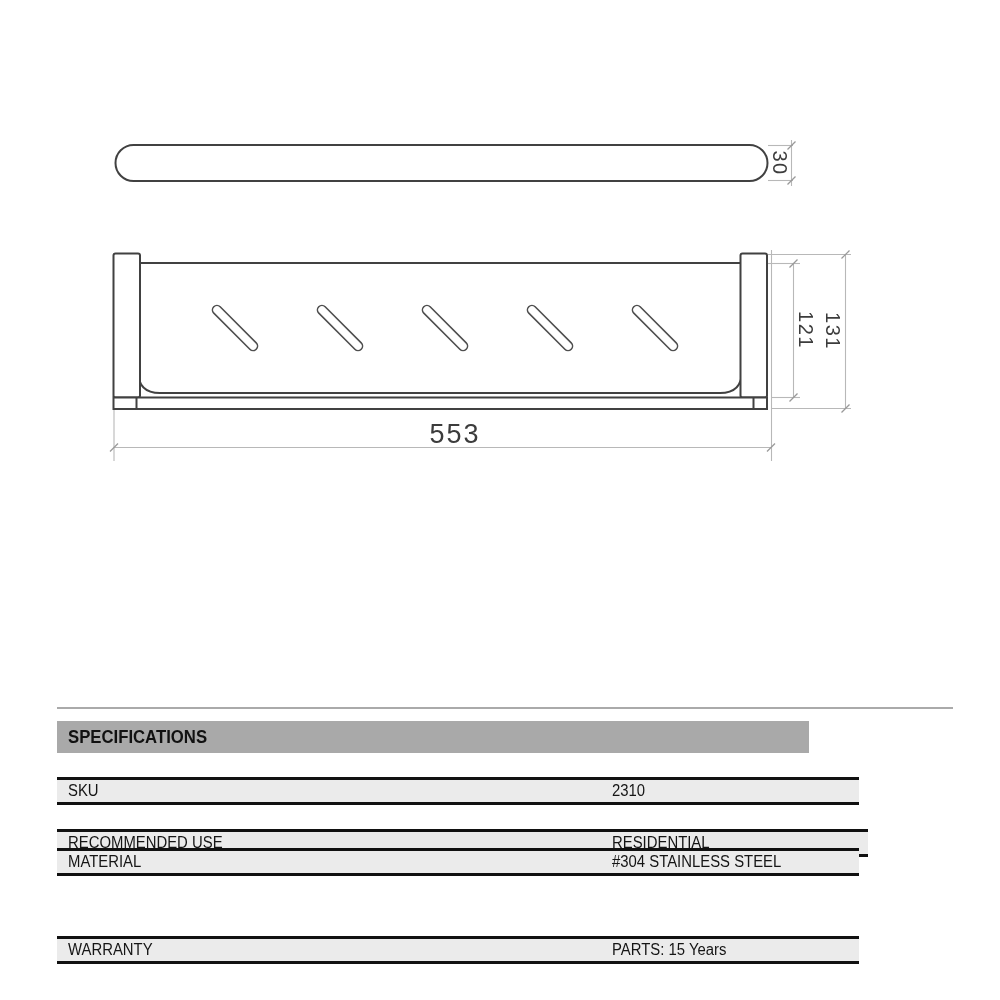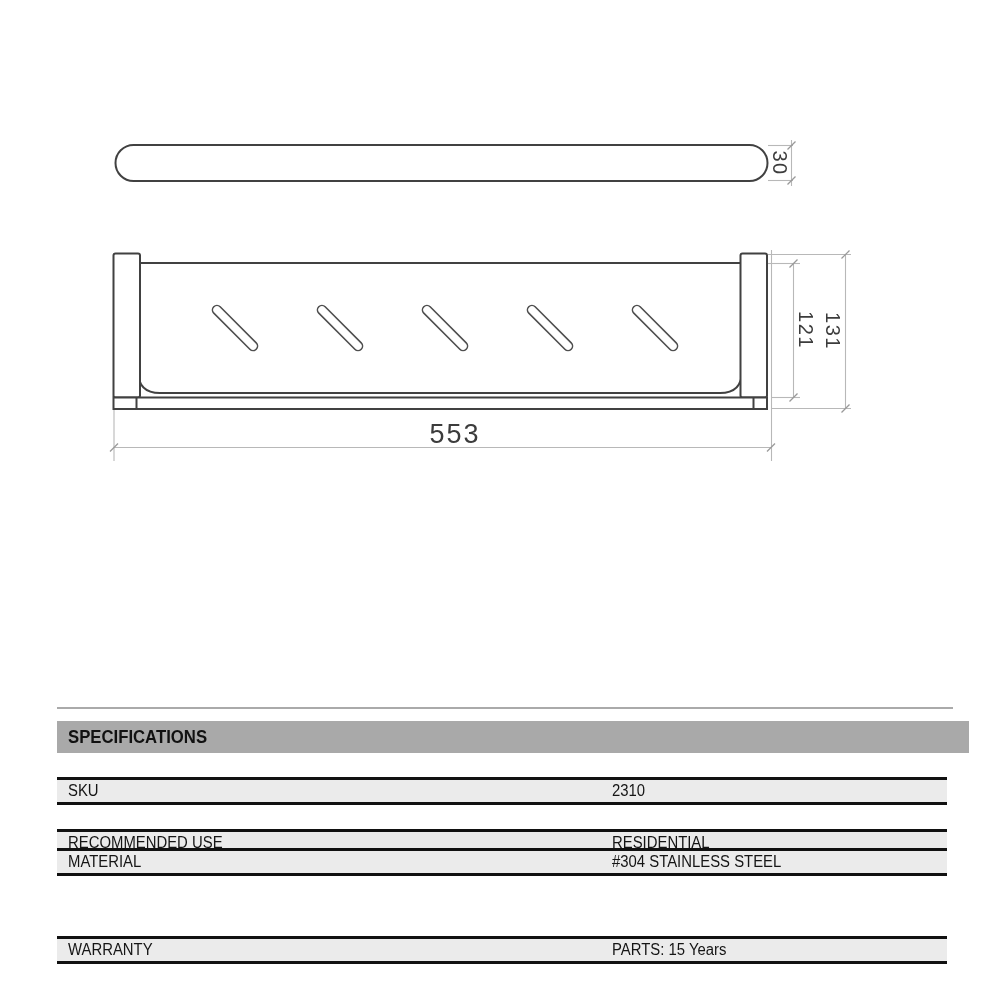--- a/index.html
+++ b/index.html
@@ -20,39 +20,39 @@
   }
   .dimtext-big{
     fill:#3c3c3c;font-family:"Liberation Sans", sans-serif;
     font-size:27px;letter-spacing:2px;
   }
   
   .spec-topline{
     position:absolute;left:57px;width:896px;height:2px;background:#aaaaaa;top:707px;
   }
   .spec-header{
-    position:absolute;left:57px;width:912px;height:32px;top:721px;
+    position:absolute;left:57px;width:752px;height:32px;top:721px;
     background:#a9a9a9;line-height:32px;
   }
   .spec-header span{
     display:inline-block;margin-left:11px;font-size:19px;font-weight:bold;color:#111111;
     transform:scaleX(0.88);transform-origin:left center;letter-spacing:0px;white-space:nowrap;
   }
   .spec-row{
-    position:absolute;left:57px;width:890px;height:22px;background:#ebebeb;
+    position:absolute;left:57px;width:802px;height:22px;background:#ebebeb;
     border-top:3px solid #111111;border-bottom:3px solid #111111;
   }
   .spec-row .cell{
     position:absolute;top:0;height:22px;line-height:22px;font-size:16px;color:#151515;
     transform:scaleX(0.93);transform-origin:left center;white-space:nowrap;
   }
   .spec-row .label{left:11px;}
   .spec-row .value{left:555px;}
   #row-sku{top:777px;}
-  #row-use{top:829px;}
+  #row-use{top:829px;padding-left:9px;}
   #row-material{top:848px;}
   #row-warranty{top:936px;}
 </style>
 </head>
 <body>
 
 <svg id="drawing" width="1000" height="690" viewBox="0 0 1000 690">
 
   <g>
 

